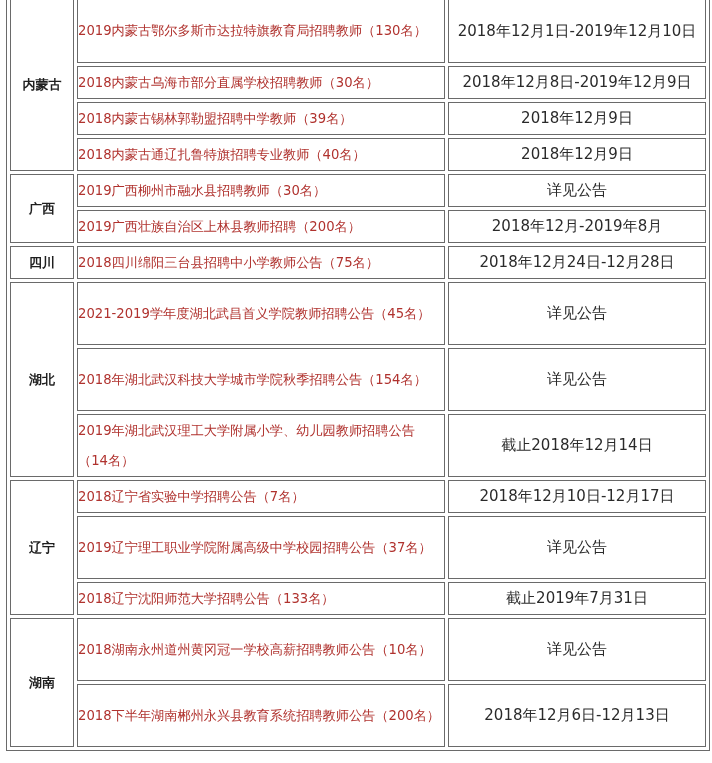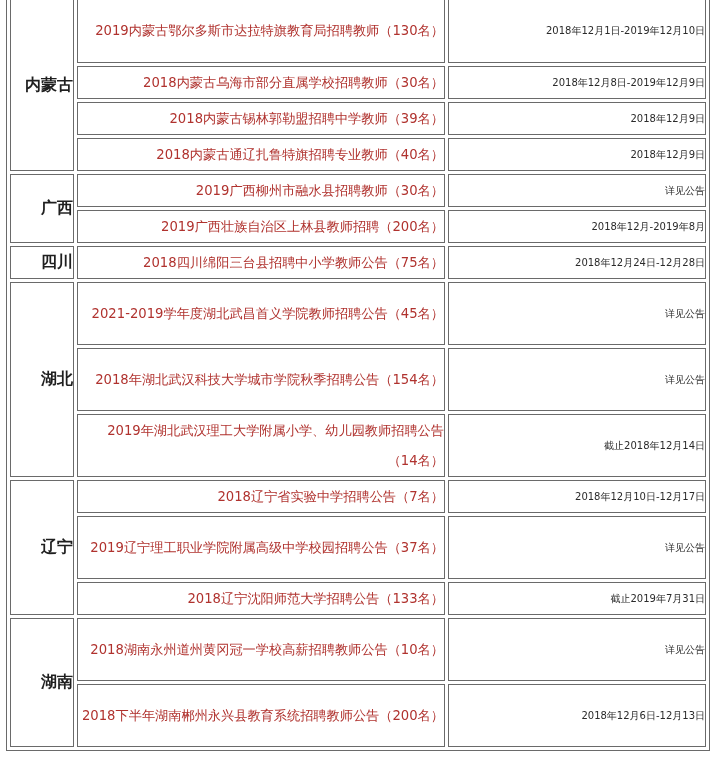--- a/index.html
+++ b/index.html
@@ -26,28 +26,27 @@
       border: 1px solid #6a6a6a;
       border-top: none;
       width: 703px;
       table-layout: fixed;
       background: #ffffff;
     }
     table.recruit-table td {
       border: 1px solid #6a6a6a;
       padding: 0;
       background: #ffffff;
-      text-align: right;
     }
     td.province {
       width: 62px;
       text-align: center;
       vertical-align: middle;
       font-weight: bold;
-      font-size: 16px;
+      font-size: 13px;
       color: #1f1f1f;
       font-family: Liberation Mono, monospace;
     }
     td.title {
       width: 366px;
       text-align: left;
       vertical-align: middle;
       font-size: 13.2px;
       line-height: 30px;
       color: #b0322e;
@@ -55,21 +54,21 @@
     }
     td.title a {
       color: #b0322e;
       text-decoration: none;
       cursor: pointer;
     }
     td.date {
       width: 256px;
       text-align: center;
       vertical-align: middle;
-      font-size: 10px;
+      font-size: 15px;
       color: #2a2a2a;
     }
     tr.h1 td { height: 31px; }
     tr.h2 td { height: 61px; }
     tr.h2-top td { height: 62px; }
   </style>
 </head>
 <body>
 
 <div class="table-wrap">

